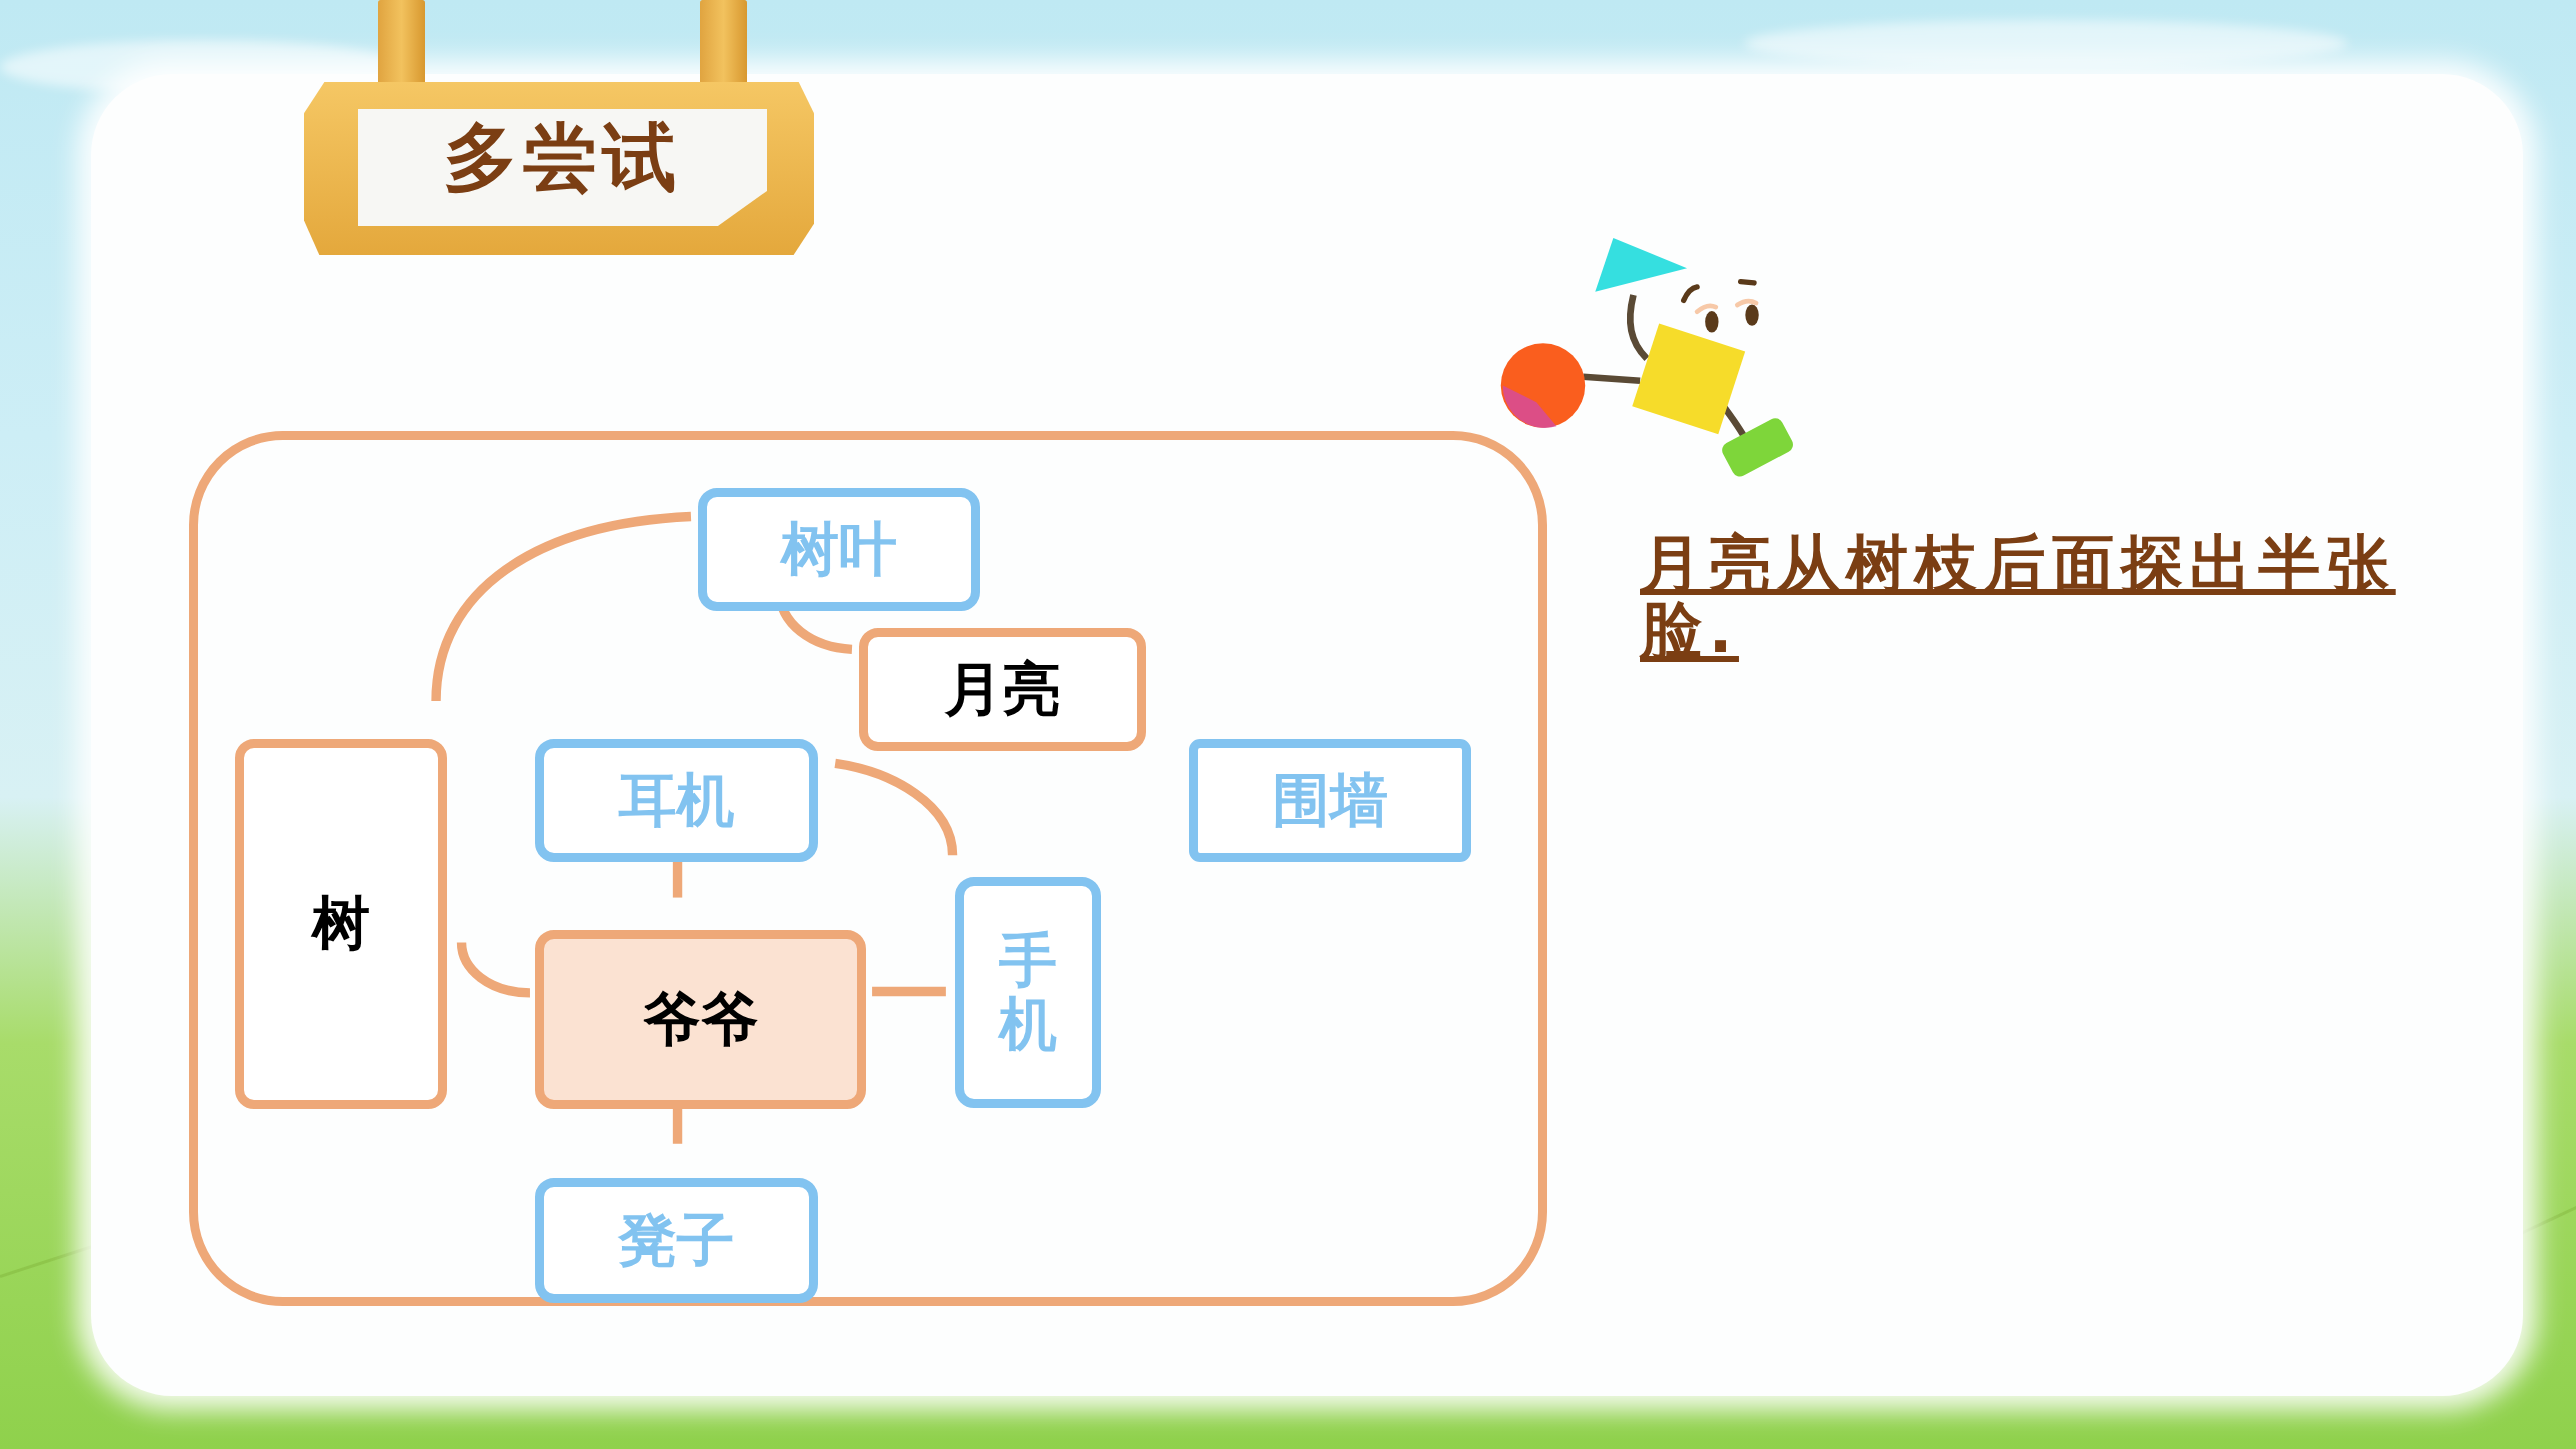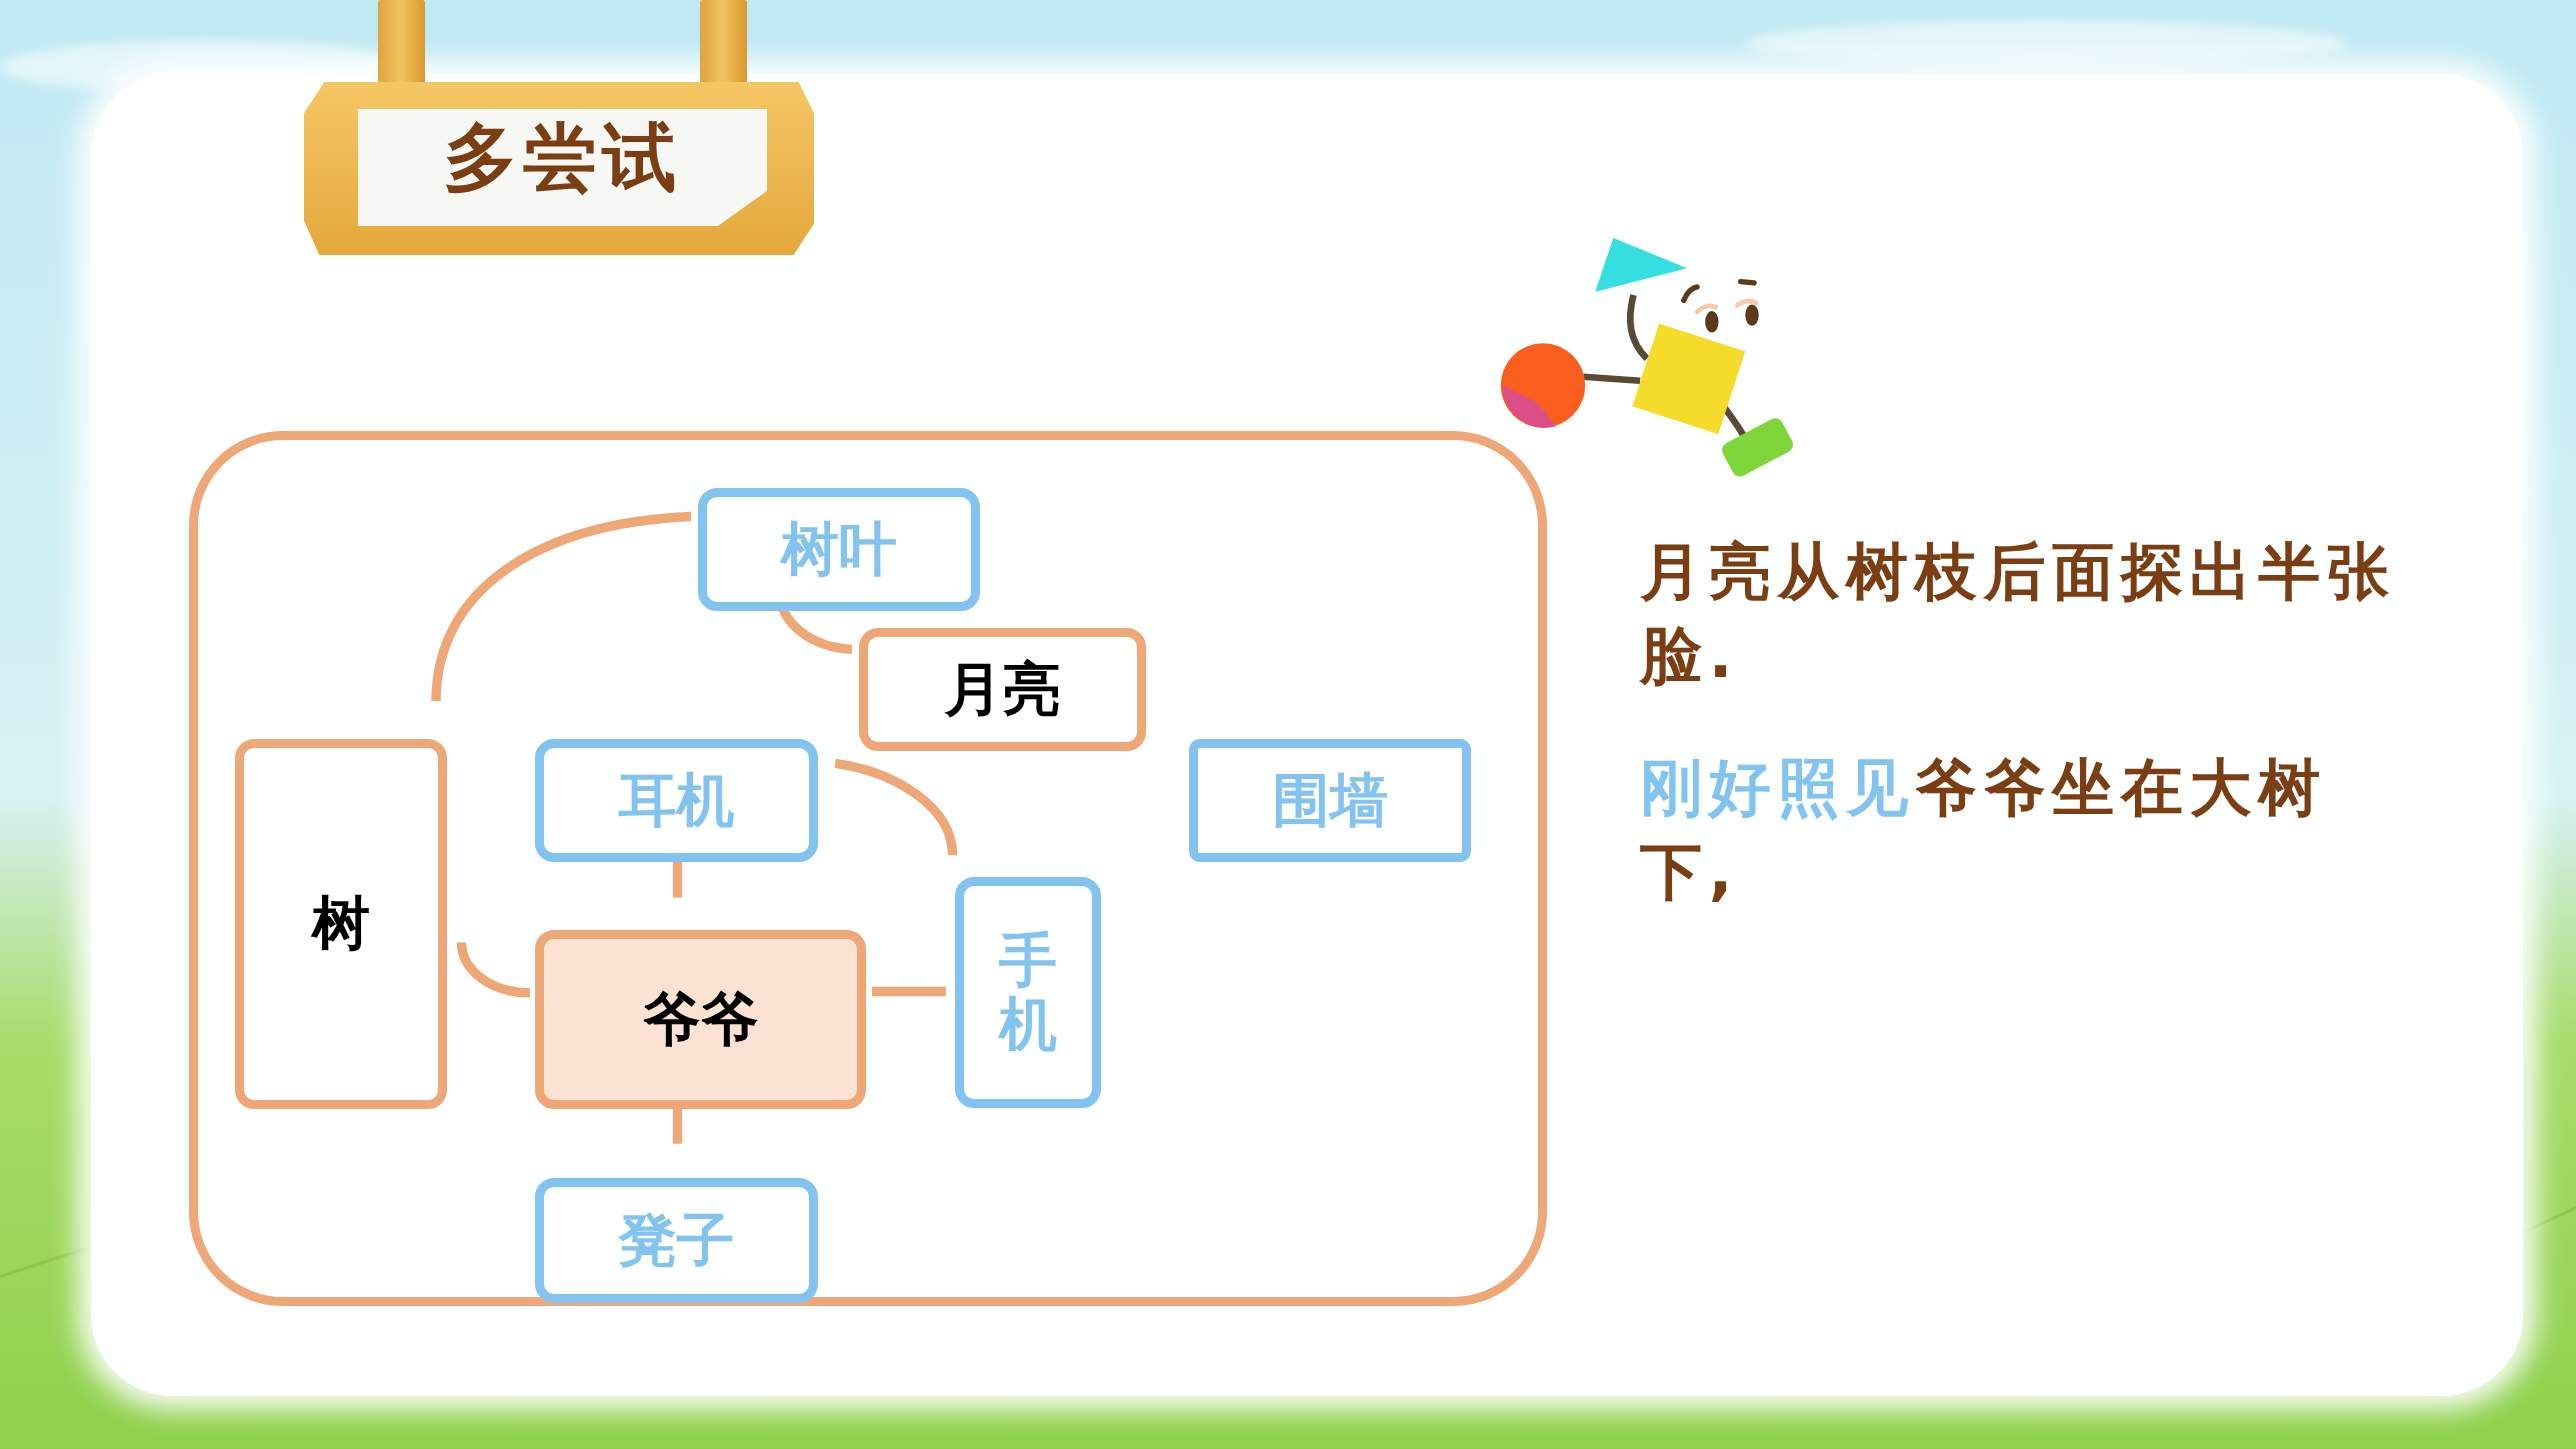--- a/index.html
+++ b/index.html
@@ -32,21 +32,21 @@
   
   .outer-box { position:absolute; left:189px; top:431px; width:1358px; height:875px; border:9.4px solid #eea878; border-radius:94px; box-sizing:border-box; }
   .node { position:absolute; box-sizing:border-box; border:9.4px solid; border-radius:19px; background:#ffffff;
     display:flex; align-items:center; justify-content:center; font-weight:bold; font-size:58px;margin-top:28px; }
   .node.blue { border-color:#82c3f0; color:#82c3f0; }
   .node.orange { border-color:#eea878; color:#000000; }
   .node.fill { background:#fbe2d2; }
   .node.vert { flex-direction:column; line-height:1.1; }
   svg.connectors { position:absolute; left:0; top:0; }
   
-  .story { position:absolute; left:1640px; top:530px; width:765px; font-weight:bold; font-size:62px; color:#7b3e13; letter-spacing:6.7px; line-height:84px; }
+  .story { position:absolute; left:1640px; top:530px; width:765px; font-weight:bold; font-size:62px; color:#7b3e13; letter-spacing:6.7px; line-height:67px;text-decoration:underline; }
   .story p { margin:0 0 48px 0; }
   .hl { color:#82c3f0; }
   
   .char { position:absolute; left:1476px; top:221px; width:335px; height:282px; }
 </style>
 </head>
 <body>
 
 <div class="sky-streak" style="left:0;top:40px;width:402px;height:54px;"></div>
 <div class="sky-streak" style="left:1744px;top:20px;width:604px;height:47px;"></div>
@@ -122,15 +122,14 @@
   <ellipse cx="352" cy="150" rx="10" ry="16" fill="#5a3a1a"></ellipse>
   <ellipse cx="412" cy="140" rx="10" ry="16" fill="#5a3a1a"></ellipse>
   <path d="M 310 118 Q 318 100 330 98" stroke="#5a3a1a" stroke-width="8" fill="none" stroke-linecap="round"></path>
   <path d="M 395 90 L 415 92" stroke="#5a3a1a" stroke-width="8" fill="none" stroke-linecap="round"></path>
   <path d="M 330 135 Q 345 122 358 128" stroke="#f7c9a8" stroke-width="7" fill="none" stroke-linecap="round"></path>
   <path d="M 390 125 Q 405 115 418 122" stroke="#f7c9a8" stroke-width="7" fill="none" stroke-linecap="round"></path>
 </svg>
 
 <div class="story">
   <p>月亮从树枝后面探出半张脸.</p>
-  <p><span class="hl">刚好照见</span><span>爷爷坐在大树下,</span></p>
 </div>
 
 
 </body></html>

